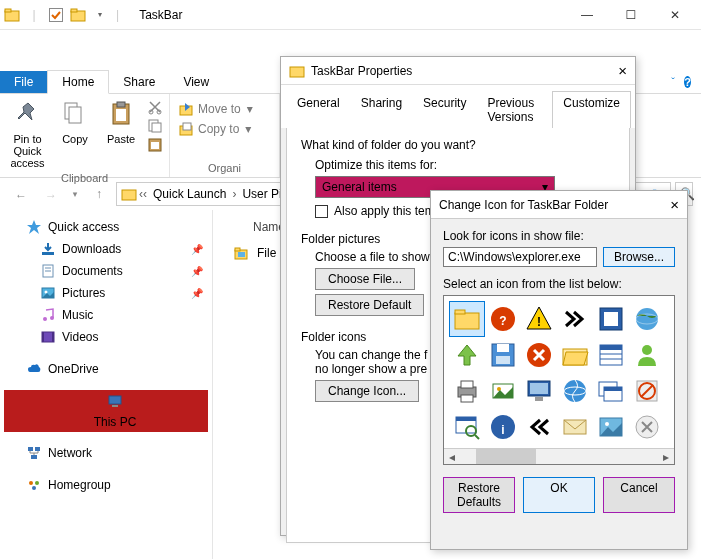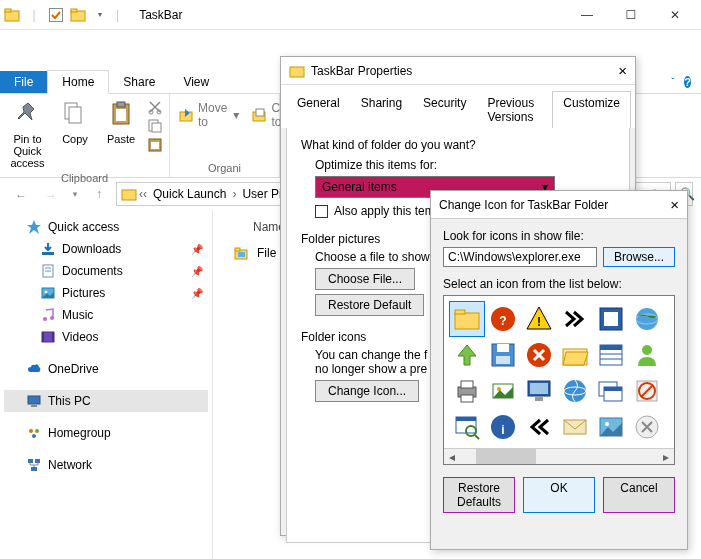--- a/index.html
+++ b/index.html
@@ -23,39 +23,39 @@
 
 
 .ribbon { height: 84px; background: #fff; border-bottom: 1px solid #dadada; display: flex; }
 .rgroup { border-right: 1px solid #e5e5e5; padding: 2px 6px; display: flex; flex-direction: column; }
 .rgroup .gbtns { flex: 1; display: flex; align-items: flex-start; gap: 6px; }
 .rgroup .glabel { text-align: center; color: #666; font-size: 11px; padding: 1px 0; }
 .rbtn { display: flex; flex-direction: column; align-items: center; gap: 3px; padding: 2px 4px; width: 50px; }
 .rbtn.big { width: 70px; }
 .rbtn .ic { width: 32px; height: 32px; display:flex; align-items:center; justify-content:center; }
 .rbtn .lbl { font-size: 11px; text-align: center; line-height:1.1; }
-.mini { display: flex; gap: 8px; font-size:11px; color:#000; }
+.mini { display: flex; flex-direction: column; gap: 2px; font-size:11px; color:#000; }
 .mini .row { display:flex; align-items:center; gap:4px; padding: 1px 2px; color:#7a7a7a; }
 .mini .row .arr { margin-left:2px; }
 
 
 .addrbar { height: 32px; display: flex; align-items: center; gap: 4px; padding: 0 8px; }
 .navbtn { width: 26px; height: 26px; border-radius: 4px; display:flex;align-items:center;justify-content:center; color:#888; }
 .breadcrumb { flex:1; border:1px solid #ccc; height:24px; display:flex; align-items:center; padding:0 4px; gap:2px; background:#fff; }
 .breadcrumb .seg { padding:0 4px; }
 .breadcrumb .ch { color:#606060; }
 .searchbox { width: 18px; height:24px; border:1px solid #ccc; display:flex; align-items:center; padding:0 4px; color:#888; }
 .refresh { color:#0078d7; margin:0 4px; }
 
 
 .pane { display:flex; height: calc(100% - 30px - 24px - 84px - 32px - 22px); }
 .nav { width: 213px; border-right: 1px solid #e5e5e5; padding: 6px 4px; }
 .nav .item { display:flex; align-items:center; gap:6px; padding:3px 4px; padding-left: 22px; position:relative; }
 .nav .item .pin { position:absolute; right:4px; color:#666; font-size:10px; }
-.nav .item.sel { background:#e5e5e5; }
+.nav .item.sel { background:#b91c1c;flex-direction:column; }
 .nav .item .ic { width:16px; height:16px; display:inline-block; }
 .content { flex:1; padding:6px 10px; }
 .content .hdr { color:#444; padding:4px 0 8px 30px; }
 .content .row { display:flex; align-items:center; gap:8px; padding:3px 0 3px 10px; }
 
 .status { height:22px; border-top:1px solid #e5e5e5; padding:2px 10px; font-size:11px; color:#333; display:flex; align-items:center; }
 
 
 .dialog { position:absolute; background:#f0f0f0; border:1px solid #aaa; box-shadow: 2px 2px 8px rgba(0,0,0,0.2); }
 .props { left:280px; top:56px; width:356px; height:480px; }
@@ -331,37 +331,37 @@
           <svg width="16" height="16">
             <rect x="2" y="3" width="12" height="8" fill="#3a74b8" stroke="#24538a"></rect>
             <rect x="5" y="12" width="6" height="2" fill="#888"></rect>
           </svg>
         </span>
       <span>This PC</span>
     </div>
     <div class="item" style="margin-top:10px">
       <span class="ic">
           <svg width="16" height="16">
-            <circle cx="5" cy="6" r="2" fill="#e07000"></circle>
-            <circle cx="11" cy="6" r="2" fill="#6aa82a"></circle>
-            <circle cx="8" cy="11" r="2" fill="#3a74b8"></circle>
-          </svg>
-        </span>
-      <span>Homegroup</span>
-    </div>
-    <div class="item" style="margin-top:10px">
-      <span class="ic">
-          <svg width="16" height="16">
             <rect x="2" y="2" width="5" height="4" fill="#3a74b8"></rect>
             <rect x="9" y="2" width="5" height="4" fill="#3a74b8"></rect>
             <rect x="5" y="10" width="6" height="4" fill="#3a74b8"></rect>
             <path d="M4 6 L4 8 L12 8 L12 6 M8 8 L8 10" stroke="#888" fill="none"></path>
           </svg>
         </span>
       <span>Network</span>
+    </div>
+    <div class="item" style="margin-top:10px">
+      <span class="ic">
+          <svg width="16" height="16">
+            <circle cx="5" cy="6" r="2" fill="#e07000"></circle>
+            <circle cx="11" cy="6" r="2" fill="#6aa82a"></circle>
+            <circle cx="8" cy="11" r="2" fill="#3a74b8"></circle>
+          </svg>
+        </span>
+      <span>Homegroup</span>
     </div>
   </div>
   <div class="content">
     <div class="hdr">Name</div>
     <div class="row">
       <span>
           <svg width="16" height="16">
             <rect x="2" y="5" width="12" height="9" fill="#ffd868" stroke="#c99700"></rect>
             <rect x="2" y="3" width="5" height="3" fill="#ffd868" stroke="#c99700"></rect>
             <rect x="5" y="7" width="7" height="5" fill="#5eb2e6"></rect>

